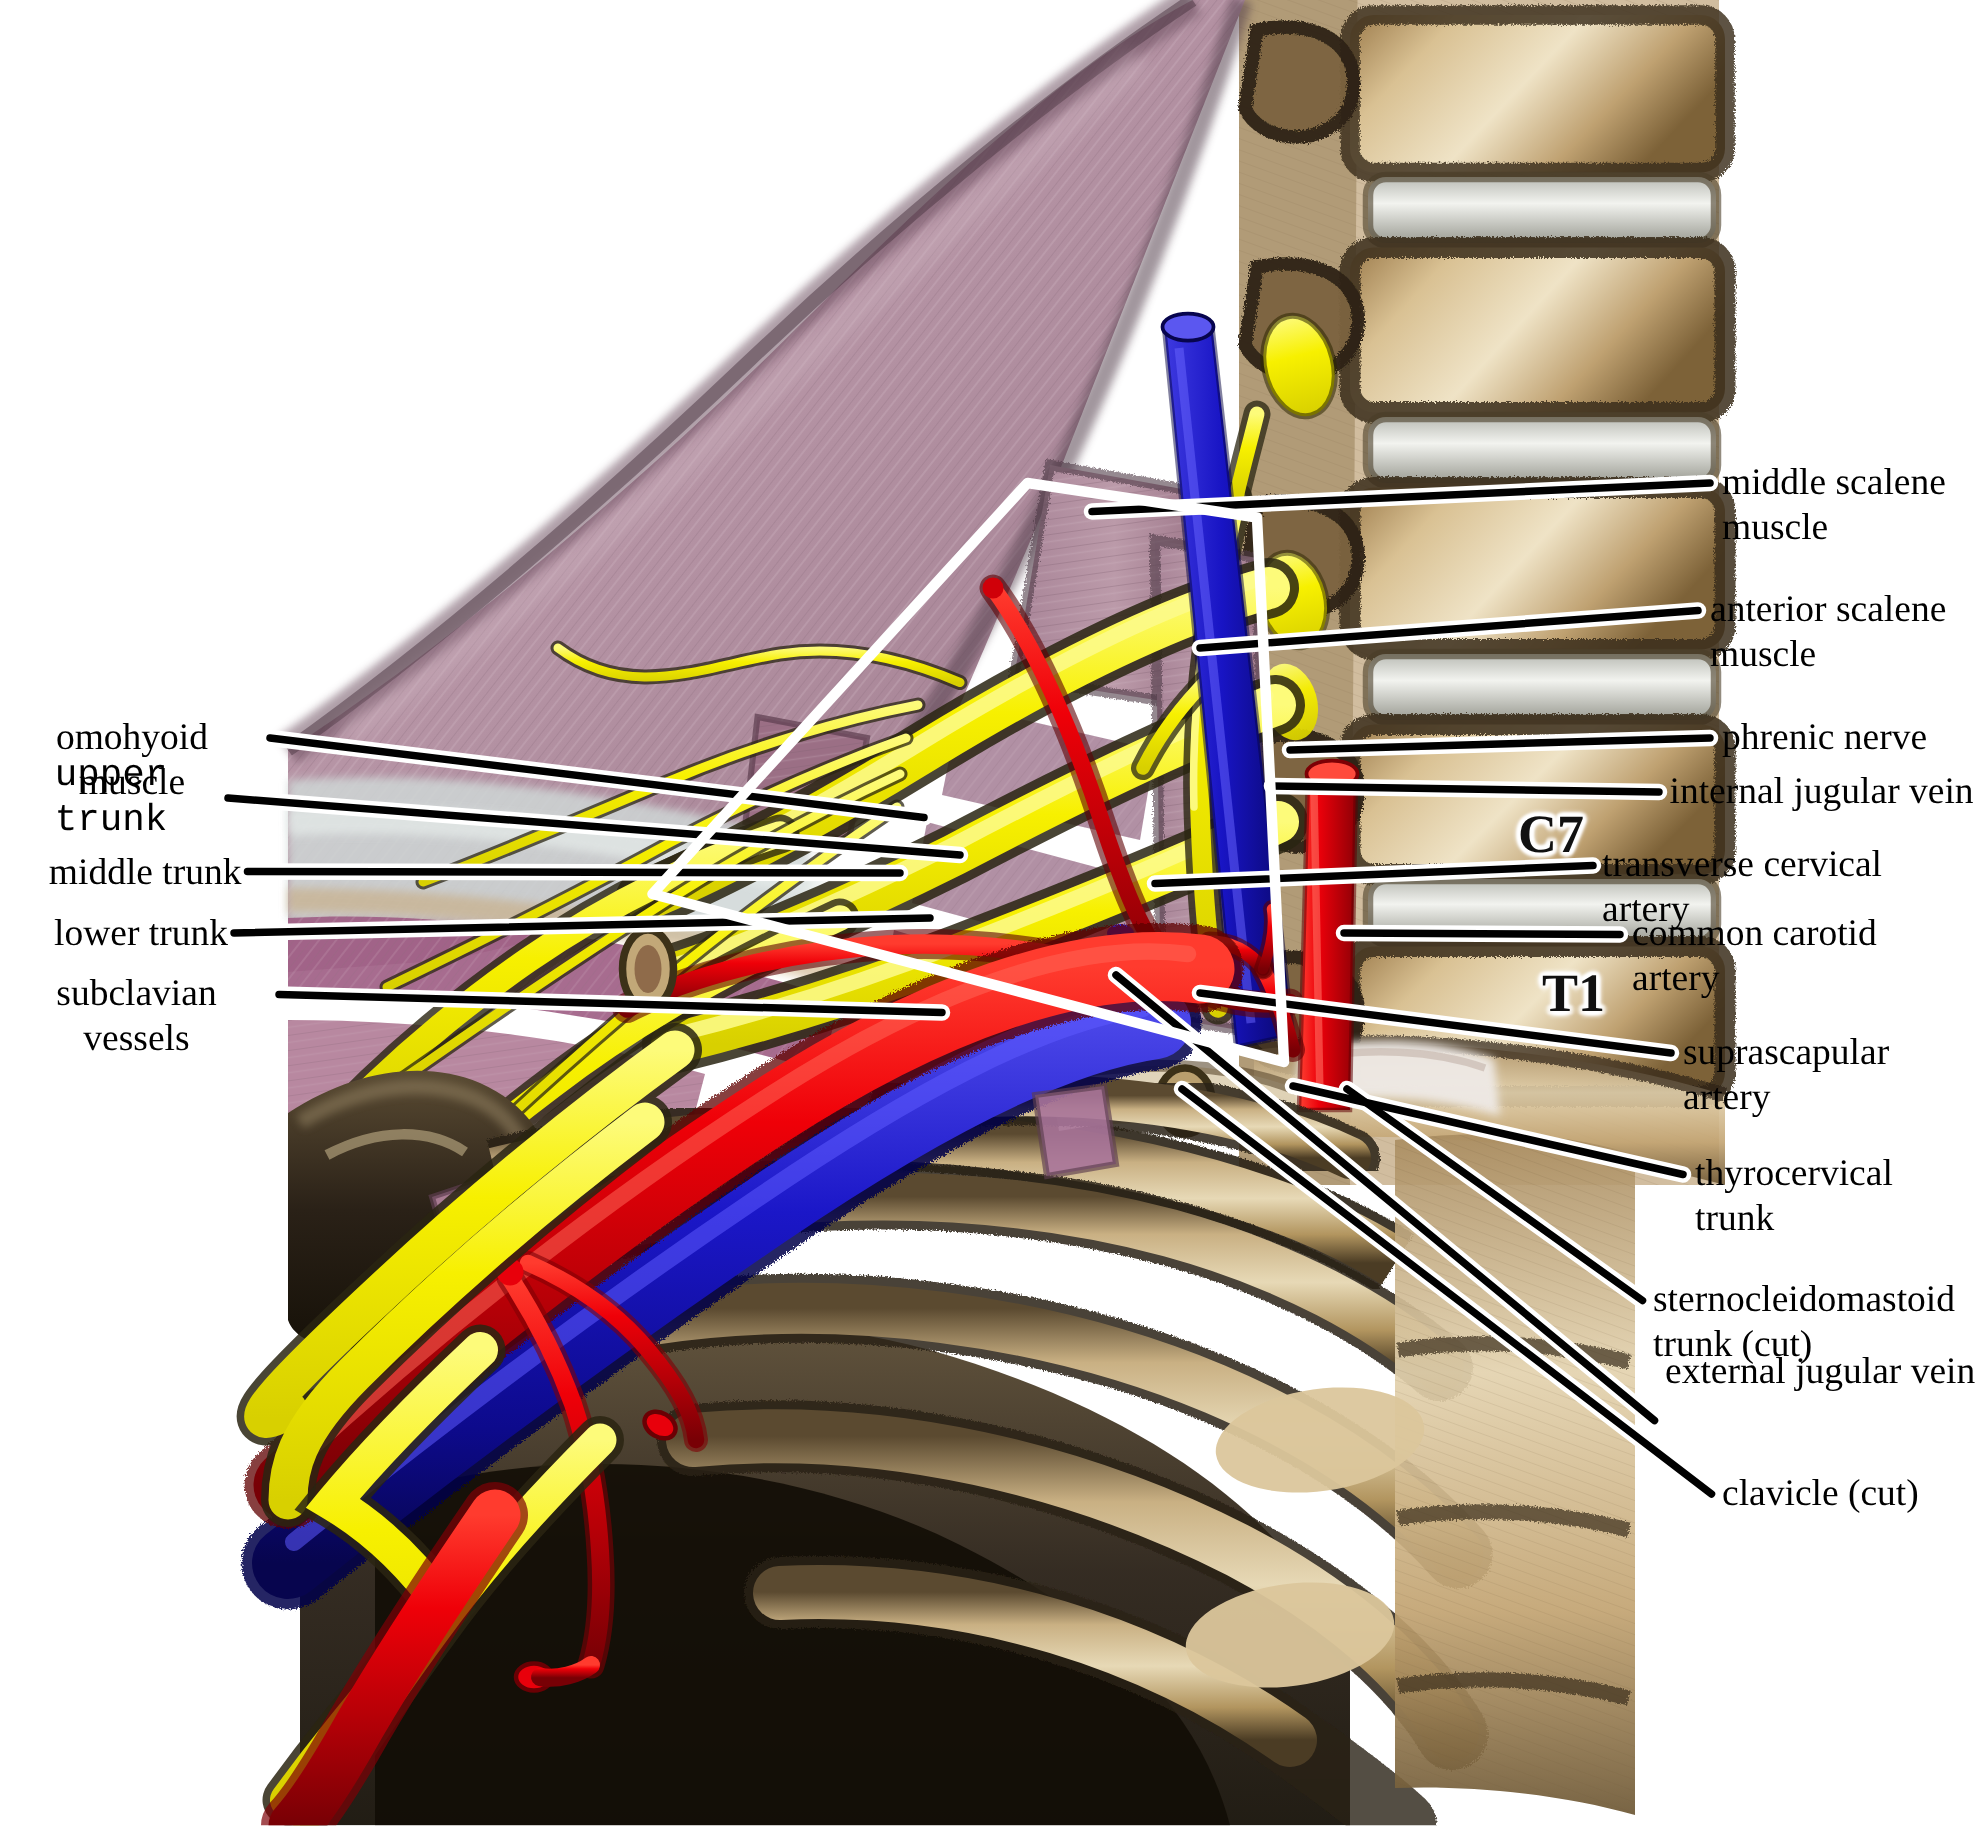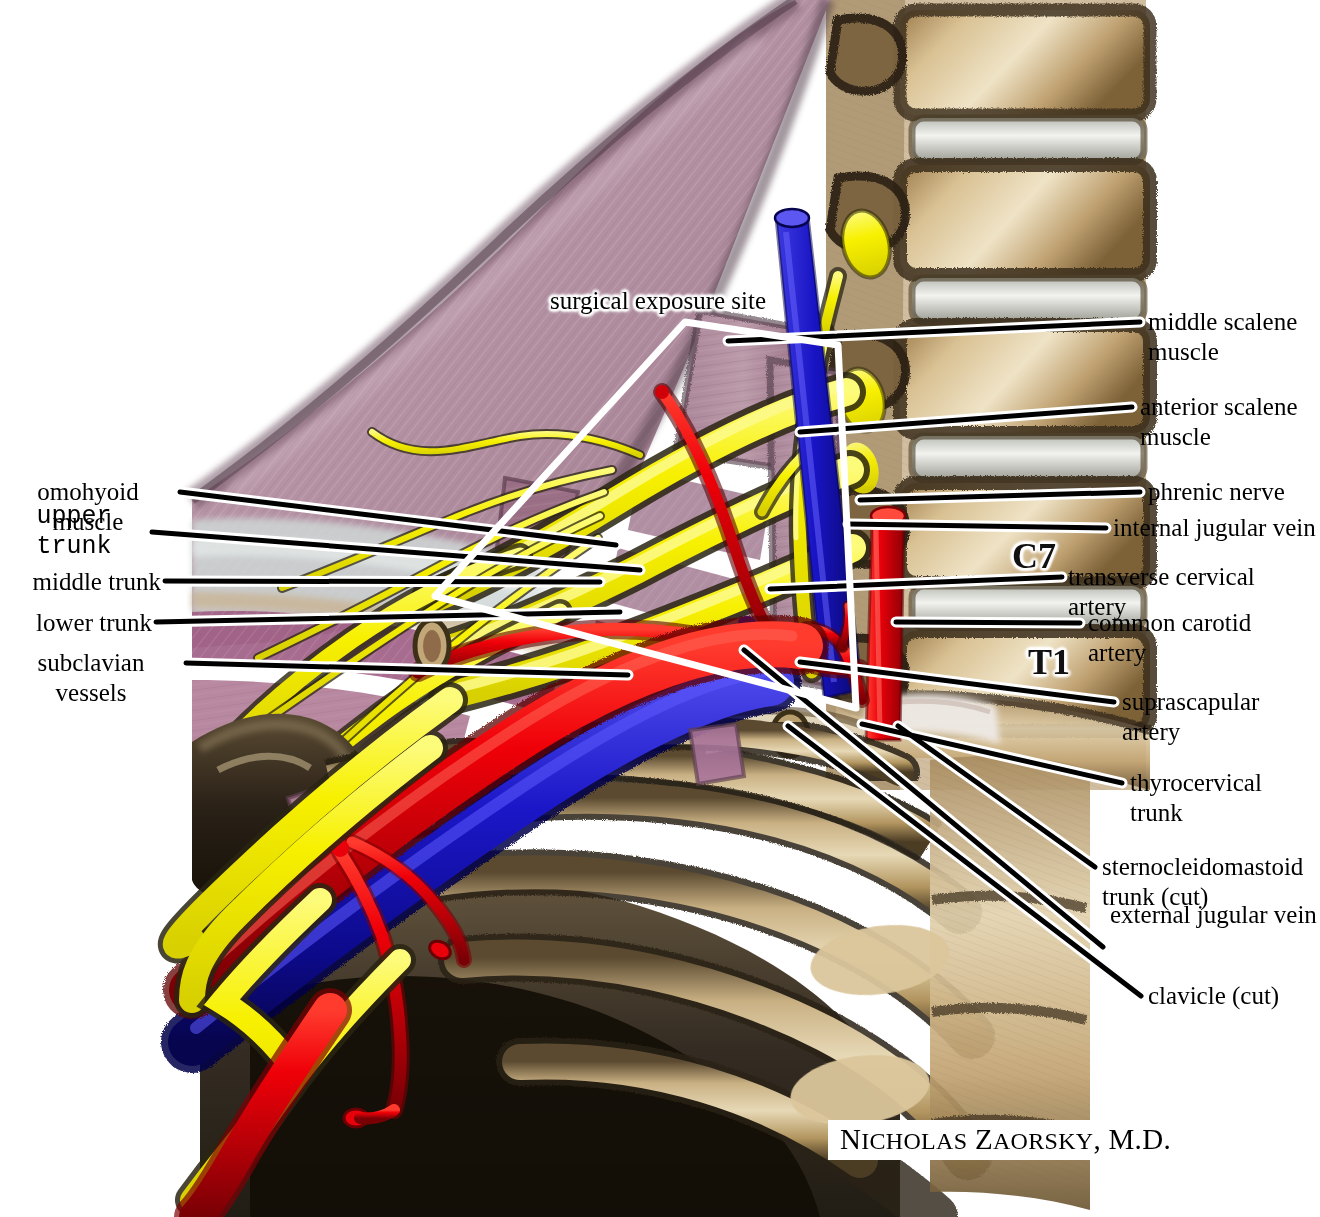--- a/index.html
+++ b/index.html
@@ -525,20 +525,16 @@
         <div class="lbl l" style="left: 1122px; top: 687px; max-width: 215px;">suprascapular artery</div>
         <div class="lbl l" style="left: 1130px; top: 768px; max-width: 215px;">thyrocervical trunk</div>
         <div class="lbl l" style="left: 1102px; top: 852px; max-width: 215px;">sternocleidomastoid
 trunk (cut)</div>
         <div class="lbl l" style="left: 1110px; top: 900px; max-width: 215px;">external jugular vein</div>
         <div class="lbl l" style="left: 1148px; top: 981px; max-width: 215px;">clavicle (cut)</div>
         <div class="vert halo" style="left: 1012px; top: 535px;">C7</div>
         <div class="vert halo" style="left: 1028px; top: 641px;">T1</div>
       </div>
 
-    <div class="lbl c halo" style="left:548px;top:286px;width:220px;">surgical exposure site</div>
-
-    <div class="sig" style="left:828px;top:1120px;">
-      <span>N<span style="font-size:24px;">ICHOLAS</span> Z<span style="font-size:24px;">AORSKY</span>, M.D.</span>
-    </div>
+
 
   </div>
 </div>
 
 </body></html>

